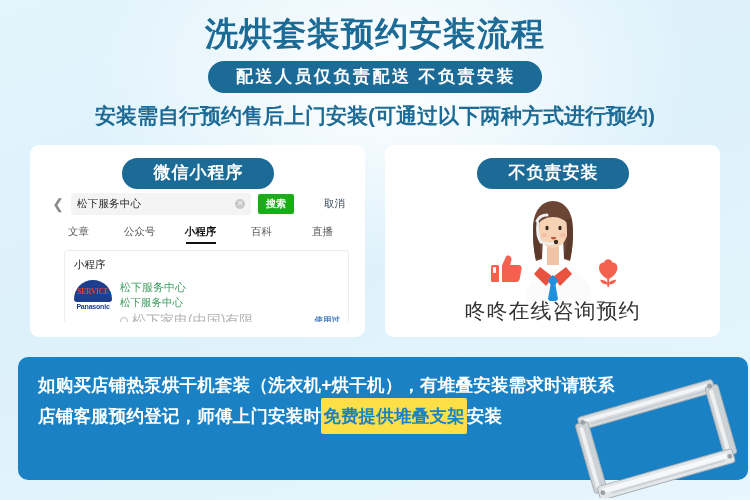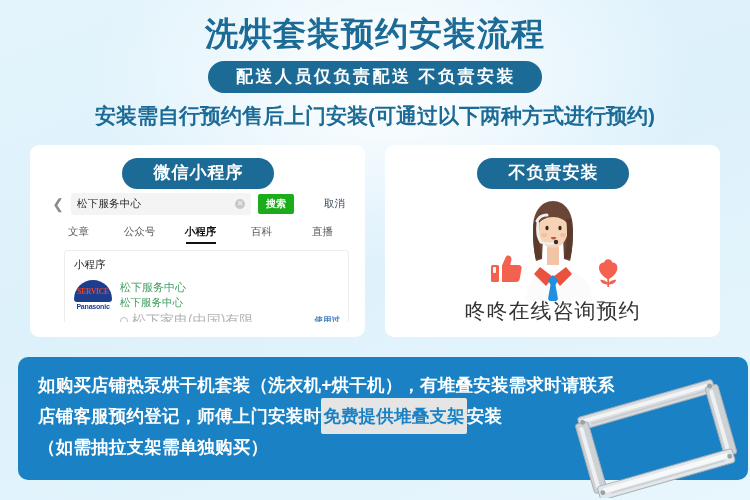--- a/index.html
+++ b/index.html
@@ -251,21 +251,21 @@
     left: 20px;
     top: 13px;
     width: 670px;
     font-size: 17.5px;
     font-weight: bold;
     color: #ffffff;
     line-height: 31px;
     letter-spacing: 0.2px;
   }
   .hl {
-    background: #e5e5e5;
+    background: #fde047;
     color: #1a82c4;
     padding: 8px 2px;
     border-radius: 2px;
     font-family: Liberation Serif, serif;
   }
   .bracket {
     position: absolute;
     right: -6px;
     bottom: -18px;
     width: 190px;
@@ -394,21 +394,20 @@
         </div>
         <div class="svc-caption">咚咚在线咨询预约</div>
       </div>
     </div>
   </div>
 
   <div class="banner">
     <div class="banner-text">
       <span>如购买店铺热泵烘干机套装（洗衣机+烘干机），有堆叠安装需求时请联系</span><br>
       <span>店铺客服预约登记，师傅上门安装时</span><span class="hl">免费提供堆叠支架</span><span>安装</span><br>
-      <span>（如需抽拉支架需单独购买）</span>
     </div>
 
     <svg class="bracket" viewBox="0 0 190 120" xmlns="http://www.w3.org/2000/svg">
       <g transform="rotate(-16 95 60)">
 
         <rect x="22" y="18" width="140" height="13" rx="3" fill="#d9dde0" stroke="#a9b0b5" stroke-width="1"></rect>
         <rect x="26" y="21" width="130" height="4" rx="2" fill="#f2f4f5"></rect>
 
         <rect x="18" y="24" width="13" height="72" rx="3" fill="#cdd2d6" stroke="#a9b0b5" stroke-width="1"></rect>
         <rect x="21" y="28" width="4" height="64" rx="2" fill="#eef0f1"></rect>

